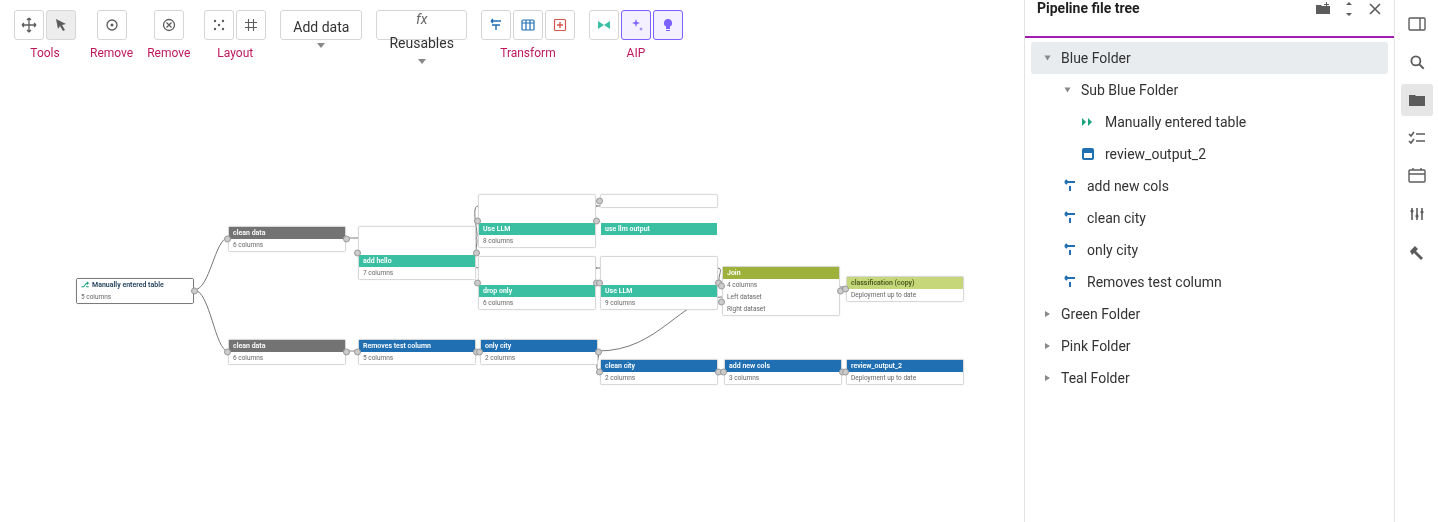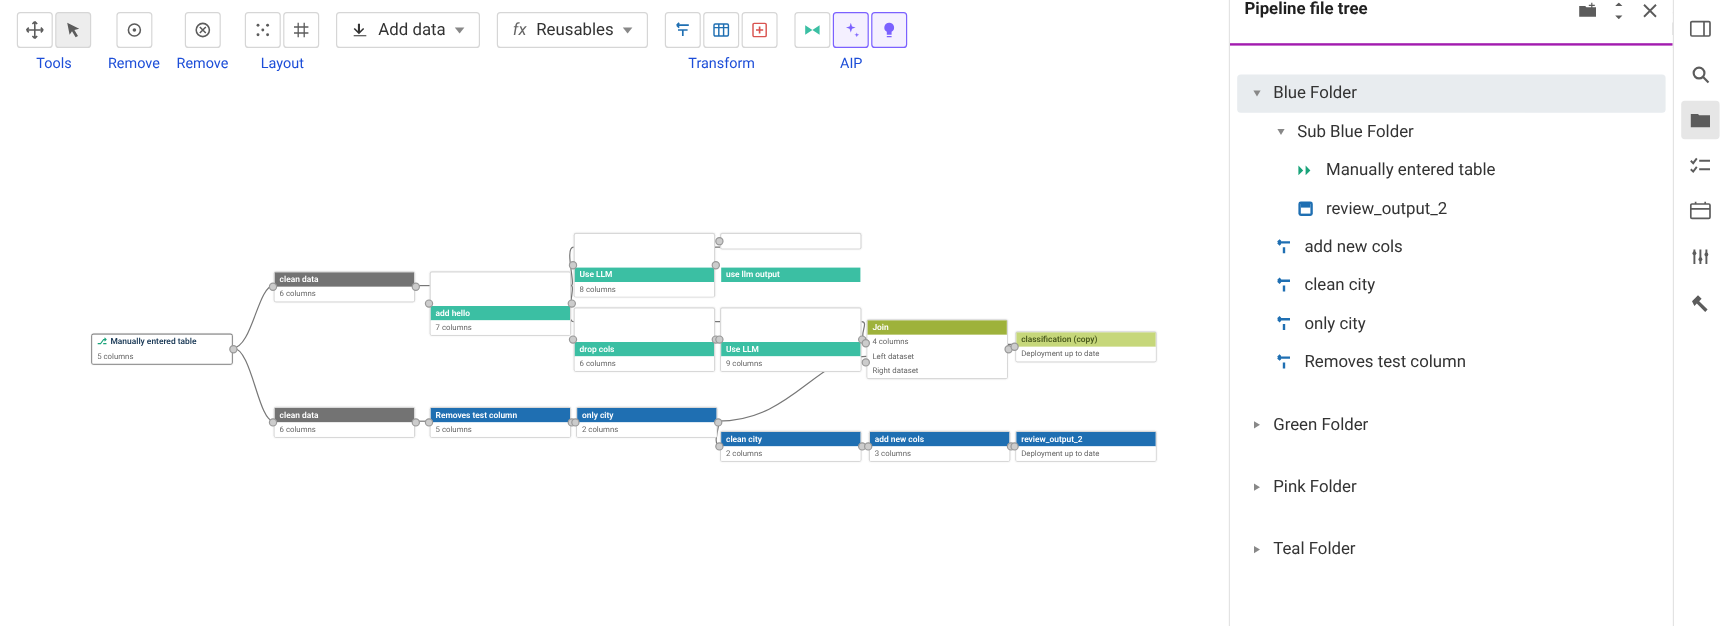--- a/index.html
+++ b/index.html
@@ -43,34 +43,35 @@
     align-items: center;
     justify-content: center;
     cursor: pointer;
     color: #5c5c5c;
   }
   .tool-btn.active { background: #ededed; }
   .tool-btn.purple-border { border-color: #7b61ff; }
   .tool-btn.aip-active { background: #f4f0ff; border-color: #7b61ff; color:#7b61ff;}
   .group-label {
     font-size: 12px;
-    color: #1d4ed8;
+    color: #be185d;
   }
   .pill-btn {
     height: 30px;
     padding: 0 12px;
     border: 1px solid #d6d6d6;
     border-radius: 3px;
     background: #fff;
     display: flex;
     align-items: center;
     gap: 8px;
     font-size: 14px;
     cursor: pointer;
     color: #333;
+    flex-direction: column;
   }
   .chev {
     width: 0; height: 0;
     border-left: 4px solid transparent;
     border-right: 4px solid transparent;
     border-top: 5px solid #888;
   }
   .spacer { flex: 1; }
 
   
@@ -187,21 +188,21 @@
     content: '';
     display: block;
     width: 0; height: 0;
     border-top: 3px solid transparent;
     border-bottom: 3px solid transparent;
     border-left: 5px solid currentColor;
   }
   .tree-row .chevron.open::before {
     transform: rotate(90deg);
   }
-  .t-indent-1 { padding-left: 10px; margin-top: 20px; }
+  .t-indent-1 { padding-left: 10px; }
   .t-indent-2 { padding-left: 30px; }
   .t-indent-3 { padding-left: 48px; }
   .t-indent-3b { padding-left: 30px; }
   .t-icon {
     width: 18px; height: 18px;
     display: flex; align-items: center; justify-content: center;
     font-size: 12px;
   }
   .ic-manual { color: #1aa37a; }
   .ic-output { color: #1f6fb2; }
@@ -475,21 +476,21 @@
     <div class="hdr">
         <span>Use LLM</span>
       </div>
     <div class="sub">8 columns</div>
     <div class="dot l"></div>
       <div class="dot r"></div>
   </div>
 
   <div class="node teal" style="left:478px;top:188px">
     <div class="hdr">
-        <span>drop cols</span>
+        <span>drop only</span>
       </div>
     <div class="sub">6 columns</div>
     <div class="dot l"></div>
       <div class="dot r"></div>
   </div>
 
   <div class="node teal" style="left:600px;top:126px;height:14px">
     <div class="hdr">
         <span>use llm output</span>
       </div>

